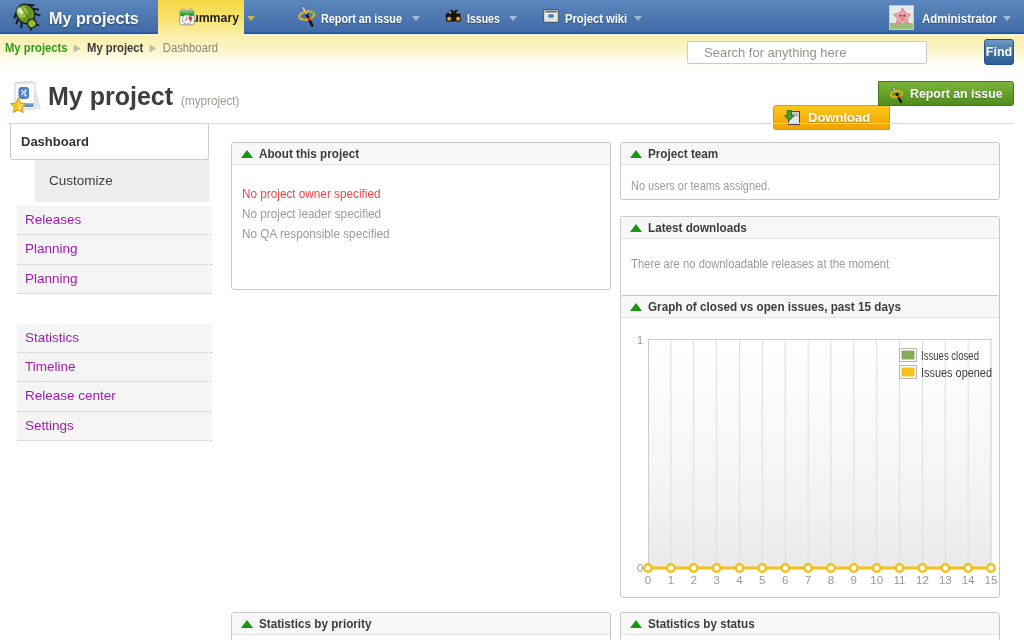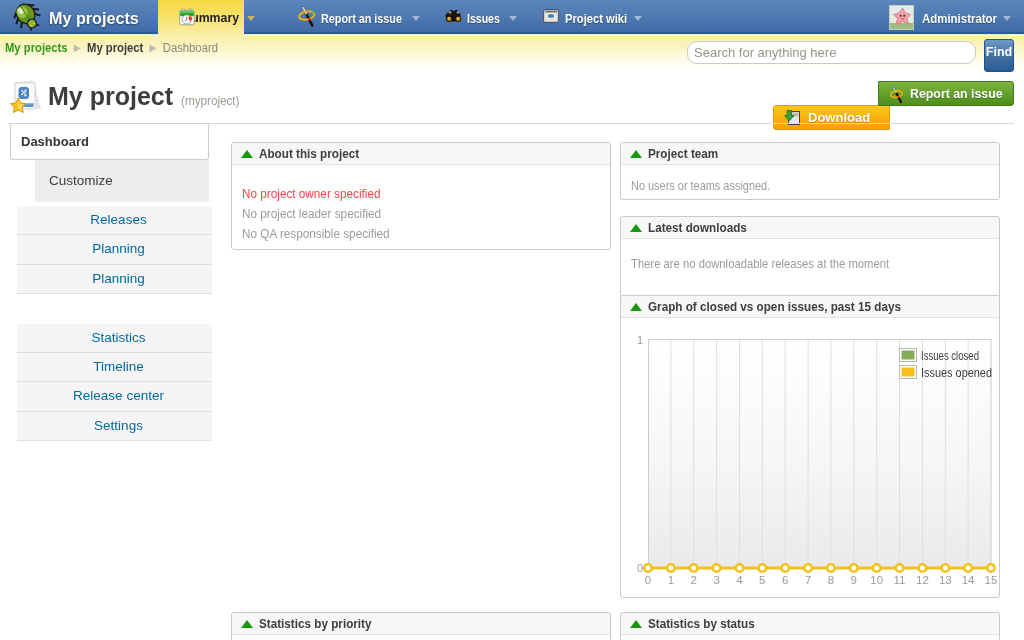--- a/index.html
+++ b/index.html
@@ -20,35 +20,35 @@
 #tab-summary .t { position:absolute; left:25px; top:10px; font-size:13.5px; font-weight:bold; color:#1f1f1f; }
 #tab-summary .caret { border-top-color:#c6b557; left:89px; top:16px; }
 
 
 #crumbbar { position:absolute; left:0; top:36px; width:1024px; height:34px;
   background:linear-gradient(180deg,#f9efac 0%,#fbf4c6 38%,#fefdf2 78%,#ffffff 100%); }
 #crumbs { position:absolute; left:5px; top:5px; font-size:12.5px; color:#88887a; transform:scaleX(.9); transform-origin:0 50%; white-space:nowrap; }
 #crumbs .g { color:#2f9a1e; font-weight:bold; }
 #crumbs .b { color:#3b3b3b; font-weight:bold; }
 #crumbs .sep { color:#bcbca8; font-size:10px; padding:0 7px; position:relative; top:-1px; }
-#search { position:absolute; left:687px; top:5px; width:289px; height:23px; border:1px solid #c9c9c9; border-radius:10px; background:#fff; color:#98948a; font-size:13px; line-height:21px; padding-left:6px; }
-#findbtn { position:absolute; left:984px; top:3px; width:30px; height:33px; background:linear-gradient(180deg,#6e9ac9 0%,#44739f 48%,#2b5c95 100%); border:1px solid #24508c; border-radius:3px; color:#fff; font-weight:bold; font-size:12.5px; text-align:center; line-height:24px; }
+#search { position:absolute; left:687px; top:5px; width:240px; height:23px; border:1px solid #c9c9c9; border-radius:2px; background:#fff; color:#98948a; font-size:13px; line-height:21px; padding-left:16px; }
+#findbtn { position:absolute; left:984px; top:3px; width:30px; height:26px; background:linear-gradient(180deg,#6e9ac9 0%,#44739f 48%,#2b5c95 100%); border:1px solid #24508c; border-radius:3px; color:#fff; font-weight:bold; font-size:12.5px; text-align:center; line-height:24px; }
 
 
 #title { position:absolute; left:48px; top:82px; font-size:25px; font-weight:bold; color:#3d3d3d; }
 #titlekey { position:absolute; left:181px; top:93px; font-size:13px; color:#9b9b93; transform:scaleX(.9); transform-origin:0 50%; }
 .hbtn { position:absolute; top:81px; height:25px; color:#fff; font-weight:bold; font-size:13px; text-shadow:0 1px 1px rgba(0,0,0,.3); }
 #btn-download { left:773px; width:117px; background:linear-gradient(180deg,#fcc81f 0%,#f7b108 55%,#f2a303 100%); border:1px solid #d99b07; border-radius:3px 0 0 3px;margin-top:24px; }
 #btn-report { left:878px; width:136px; background:linear-gradient(180deg,#7cb43d 0%,#63a02a 55%,#4f8c1d 100%); border:1px solid #44771c; border-radius:0 3px 3px 0; }
 #divider { position:absolute; left:8px; top:123px; width:1006px; height:1px; background:#dadada; }
 
 
 #side-dash { position:absolute; left:10px; top:123px; width:199px; height:37px; background:#fff; border:1px solid #ccc; border-top:1px solid #d4d4d4; border-radius:3px; font-size:13px; font-weight:bold; color:#333; line-height:36px; padding-left:10px; }
 #side-cust { position:absolute; left:35px; top:160px; width:174px; height:42px; background:#ededed; font-size:13.5px; color:#3d3d3d; line-height:42px; padding-left:14px; }
-.sitem { position:absolute; left:17px; width:195px; height:29.4px; background:#f5f5f5; border-bottom:1px dotted #c9c9c9; font-size:13.5px; color:#0369a1; line-height:28px; padding-left:8px;text-align:center; }
+.sitem { position:absolute; left:17px; width:195px; height:29.4px; background:#f5f5f5; border-bottom:1px dotted #c9c9c9; font-size:13.5px; color:#a21caf; line-height:28px; padding-left:8px; }
 
 
 .box { position:absolute; width:380px; background:#fff; border:1px solid #c9c9c9; border-radius:3px; }
 .boxhead { height:22px; background:#f7f7f7; border-bottom:1px solid #e3e3e3; border-radius:3px 3px 0 0; font-size:13px; font-weight:bold; color:#3d3d3d; line-height:21px; padding-left:27px; position:relative; }
 .boxhead .t { display:inline-block; transform:scaleX(.9); transform-origin:0 50%; white-space:nowrap; }
 .boxhead .tri { position:absolute; left:9px; top:7px; width:0; height:0; border-left:6.5px solid transparent; border-right:6.5px solid transparent; border-bottom:8px solid #17980f; }
 </style>
 </head>
 <body>
 
@@ -189,21 +189,21 @@
 <div id="side-cust">Customize</div>
 <div class="sitem" style="top:206px;">Releases</div>
 <div class="sitem" style="top:235.4px;">Planning</div>
 <div class="sitem" style="top:264.8px;">Planning</div>
 <div class="sitem" style="top:294.2px;margin-top:36px;">Team overview</div>
 <div class="sitem" style="top:323.6px;">Statistics</div>
 <div class="sitem" style="top:353px;">Timeline</div>
 <div class="sitem" style="top:382.4px;">Release center</div>
 <div class="sitem" style="top:411.8px;">Settings</div>
 
-<div class="box" style="left:231px; top:142px; height:108px;">
+<div class="box" style="left:231px; top:142px; height:148px;">
   <div class="boxhead"><span class="tri"></span><span class="t">About this project</span></div>
   <div style="padding:14px 10px 0 10px;">
     <div style="font-size:12.5px; color:#ef4444; margin-top:8px;"><span class="sx" style="transform:scaleX(.94);">No project owner specified</span></div>
     <div style="font-size:12.5px; color:#9b9b9b; margin-top:6px;"><span class="sx" style="transform:scaleX(.94);">No project leader specified</span></div>
     <div style="font-size:12.5px; color:#9b9b9b; margin-top:6px;"><span class="sx" style="transform:scaleX(.94);">No QA responsible specified</span></div>
   </div>
 </div>
 <div class="box" style="left:231px; top:612px; height:40px;">
   <div class="boxhead"><span class="tri"></span><span class="t">Statistics by priority</span></div>
 </div>

